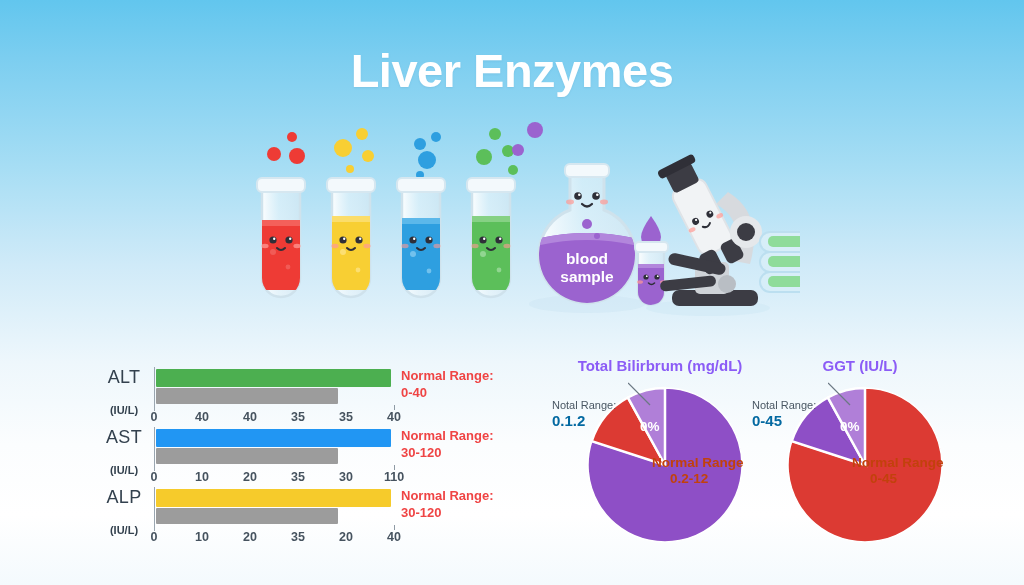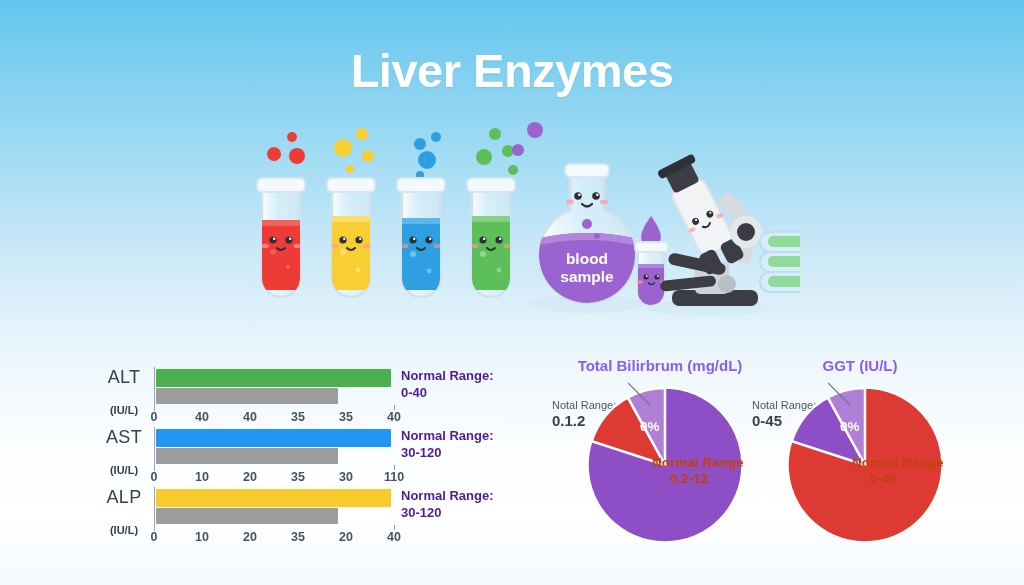--- a/index.html
+++ b/index.html
@@ -28,30 +28,30 @@
   .bg-label{position:absolute;left:0;top:2px;width:56px;text-align:center;color:#33414e;}
   .bg-label .code{display:block;font-size:18px;font-weight:normal;letter-spacing:.3px;line-height:17px;}
   .bg-label .unit{display:block;font-size:11px;font-weight:bold;line-height:14px;margin-top:17px;}
   .plot{position:absolute;left:58px;top:0;width:240px;height:58px;}
   .axisline{position:absolute;left:0;top:0;width:1px;height:44px;background:#9aa6b0;}
   .colorbar{position:absolute;left:2px;top:2px;height:18px;border-radius:1px;}
   .graybar{position:absolute;left:2px;top:21px;height:16px;background:#9c9c9c;border-radius:1px;}
   .ticks{position:absolute;left:0;top:38px;width:240px;height:18px;}
   .tickmark{position:absolute;top:0;width:1px;height:5px;background:#8e9aa4;}
   .ticklabel{position:absolute;top:5px;font-size:12.5px;font-weight:bold;color:#46535f;transform:translateX(-50%);white-space:nowrap;}
-  .range{position:absolute;left:305px;top:0px;font-size:13px;font-weight:bold;color:#4c1d95;line-height:17px;}
+  .range{position:absolute;left:305px;top:0px;font-size:13px;font-weight:bold;color:#ef4444;line-height:17px;}
   .range .v{display:block;}
 
   
   #pies{left:540px;top:340px;width:460px;height:200px;}
   .pietitle{position:absolute;font-size:15px;font-weight:bold;color:#8b5cf6;white-space:nowrap;text-align:center;}
   .piewrap{position:absolute;width:160px;height:160px;}
   .calloutbox{position:absolute;text-align:left;white-space:nowrap;}
   .calloutbox .t1{font-size:11px;color:#4a5763;line-height:13px;margin-top:20px;}
-  .calloutbox .t2{font-size:15px;font-weight:bold;color:#404040;line-height:18px;}
+  .calloutbox .t2{font-size:15px;font-weight:bold;color:#0369a1;line-height:18px;}
   .pielabel{position:absolute;color:#c2410c;font-weight:bold;white-space:nowrap;text-align:center;}
   .pielabel .l1{font-size:13.5px;line-height:16px;display:block;}
   .pielabel .l2{font-size:13.5px;line-height:16px;display:block;}
   .pct{position:absolute;color:#fff;font-weight:bold;font-size:13.5px;}
 </style>
 </head>
 <body>
 
 <div class="stage">
 

